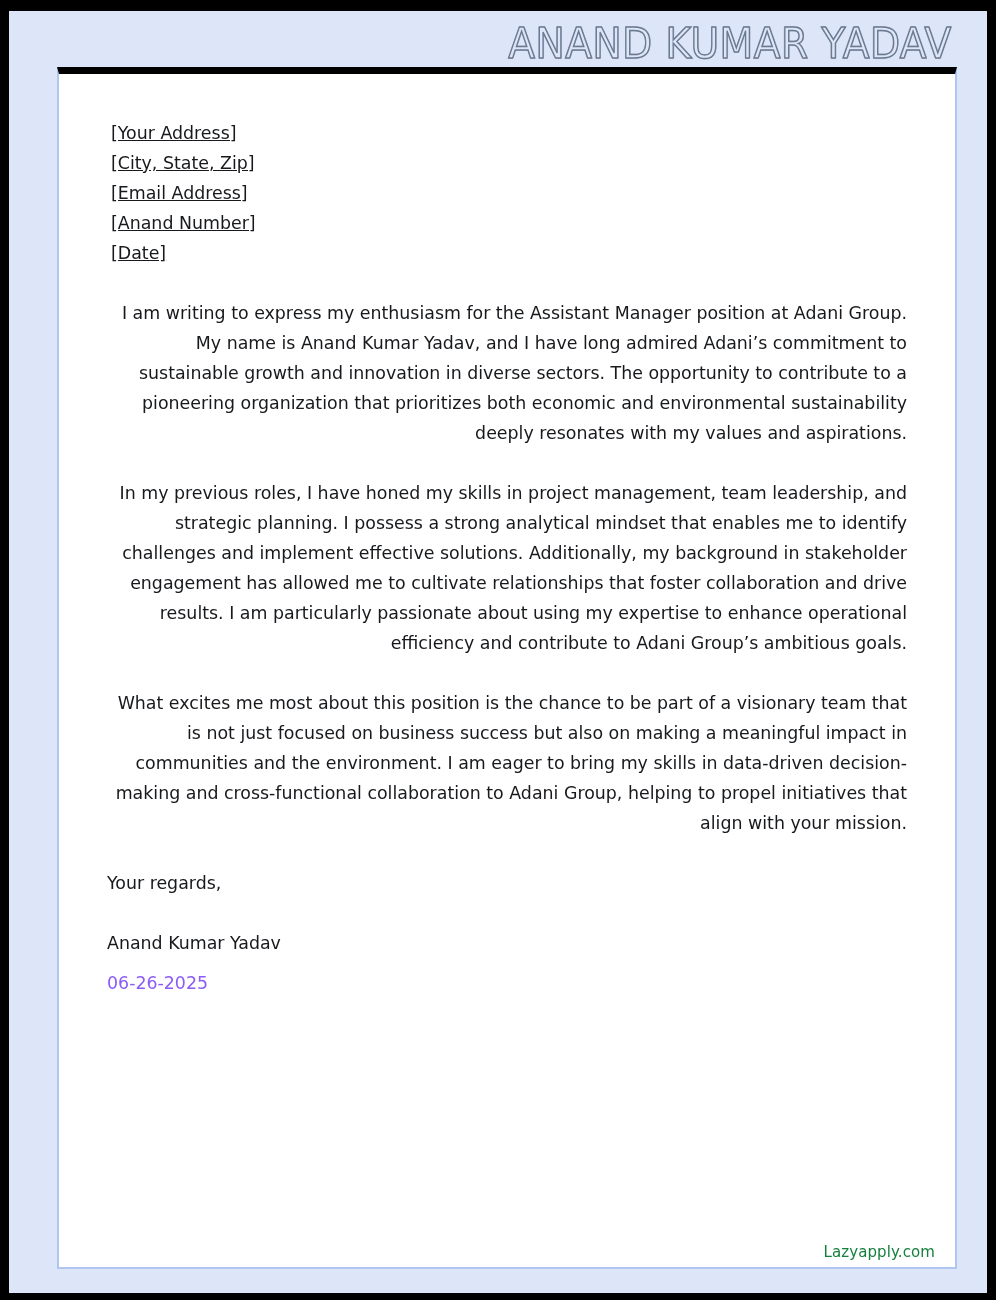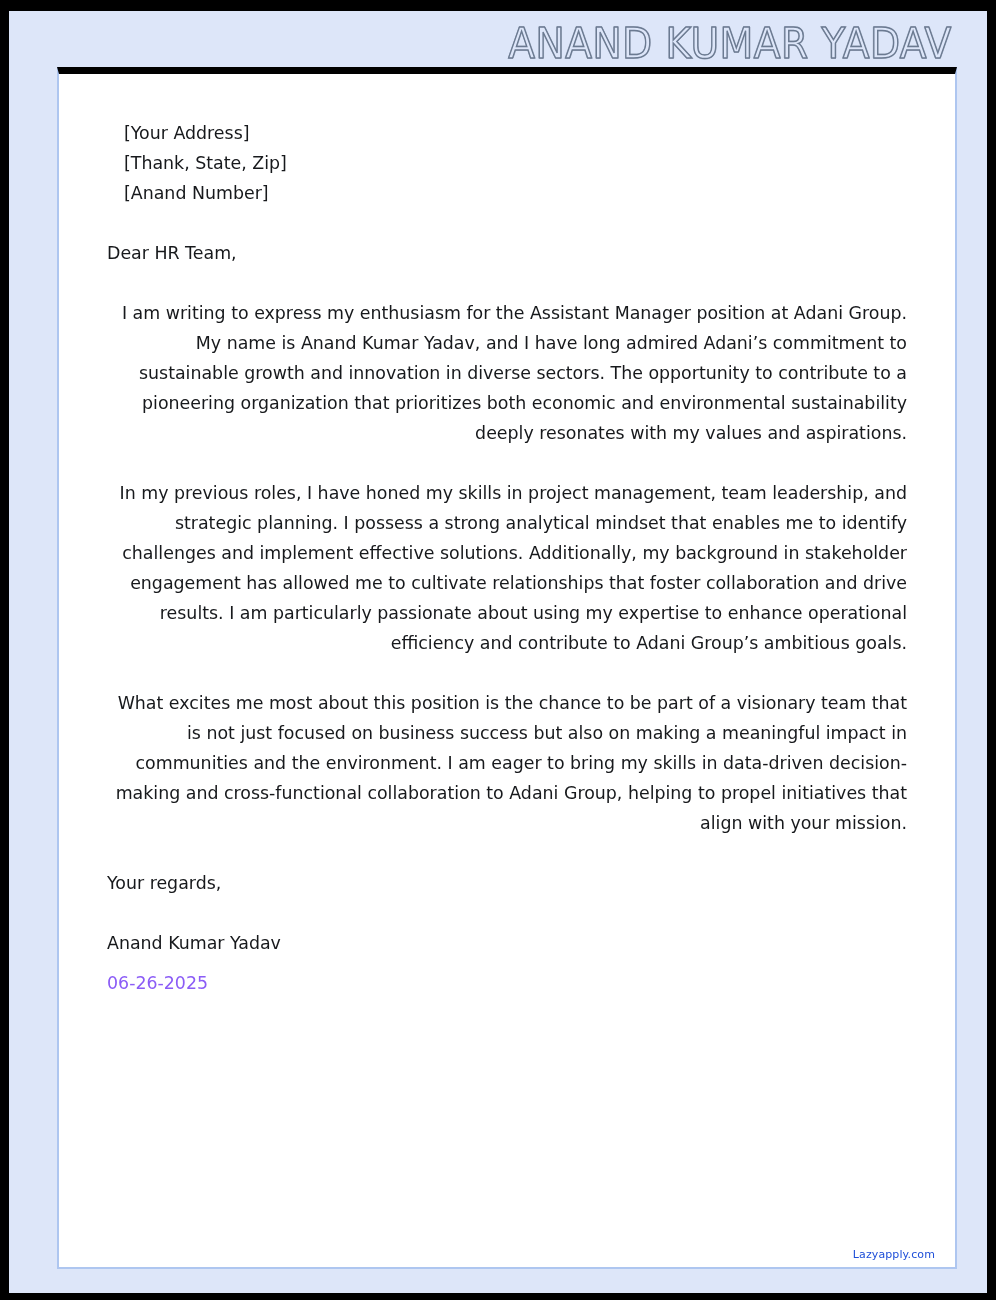--- a/index.html
+++ b/index.html
@@ -83,21 +83,22 @@
     left: 48px;
     top: 44px;
     width: 800px;
     font-family: "DejaVu Sans", sans-serif;
     font-size: 17.4px;
     line-height: 30px;
     color: #17191c;
   }
 
   .addr-block {
-    margin: 0 0 30px 17px;
+    margin: 0 0 30px 4px;
+    text-decoration: underline;
   }
   .addr-line {
     display: block;
     white-space: nowrap;
   }
 
   .para {
     margin: 0 0 30px 0;
     text-align: right;
   }
@@ -114,46 +115,47 @@
     margin: 0;
     color: #8b5cf6;
   }
 
   
   .card-footer {
     position: absolute;
     right: 20px;
     bottom: 6px;
     font-family: "DejaVu Sans", sans-serif;
-    font-size: 11px;
-    color: #1d4ed8;
+    font-size: 15px;
+    color: #15803d;
     letter-spacing: 0.1px;
   }
 </style>
 </head>
 <body>
 
 <div class="page-frame">
   <div class="page-bg">
 
     <div class="header-band">
       <div class="doc-title">ANAND KUMAR YADAV</div>
     </div>
 
     <div class="letter-card">
 
       <div class="letter-body">
 
         <div class="addr-block">
           <span class="addr-line">[Your Address]</span>
-          <span class="addr-line">[Thank, State, Zip]</span>
+          <span class="addr-line">[City, State, Zip]</span>
+          <span class="addr-line">[Email Address]</span>
           <span class="addr-line">[Anand Number]</span>
+          <span class="addr-line">[Date]</span>
         </div>
 
-        <p class="salutation">Dear HR Team,</p>
 
         <p class="para">I am writing to express my enthusiasm for the Assistant Manager position at Adani Group. My name is Anand Kumar Yadav, and I have long admired Adani’s commitment to sustainable growth and innovation in diverse sectors. The opportunity to contribute to a pioneering organization that prioritizes both economic and environmental sustainability deeply resonates with my values and aspirations.</p>
 
         <p class="para">In my previous roles, I have honed my skills in project management, team leadership, and strategic planning. I possess a strong analytical mindset that enables me to identify challenges and implement effective solutions. Additionally, my background in stakeholder engagement has allowed me to cultivate relationships that foster collaboration and drive results. I am particularly passionate about using my expertise to enhance operational efficiency and contribute to Adani Group’s ambitious goals.</p>
 
         <p class="para">What excites me most about this position is the chance to be part of a visionary team that is not just focused on business success but also on making a meaningful impact in communities and the environment. I am eager to bring my skills in data-driven decision-making and cross-functional collaboration to Adani Group, helping to propel initiatives that align with your mission.</p>
 
 
         <p class="sign-off">Your regards,</p>
 

